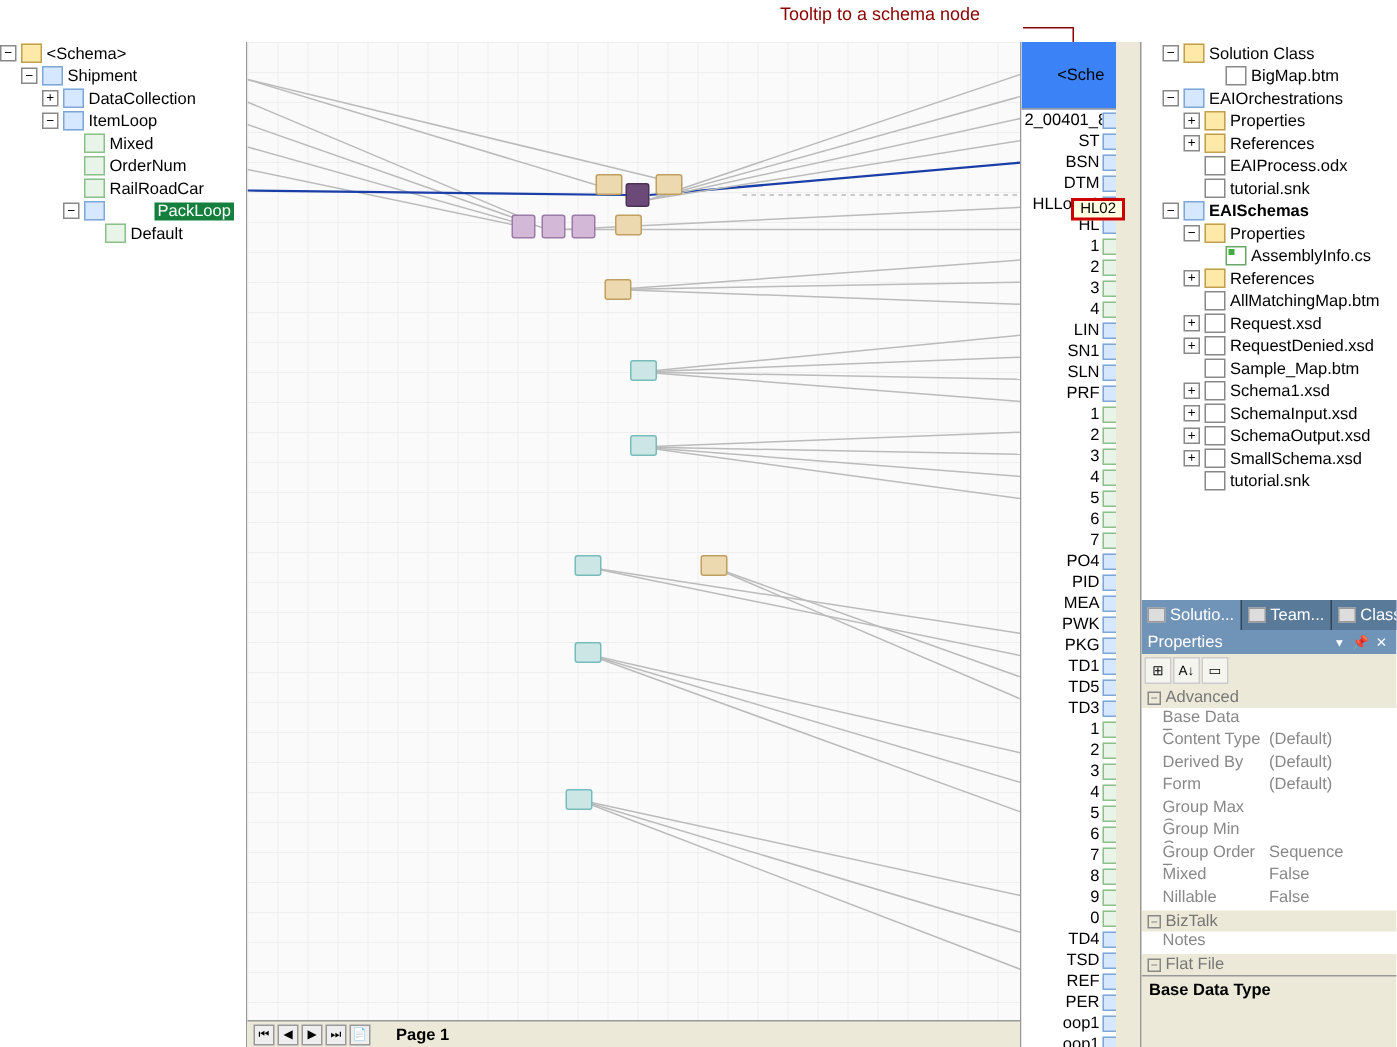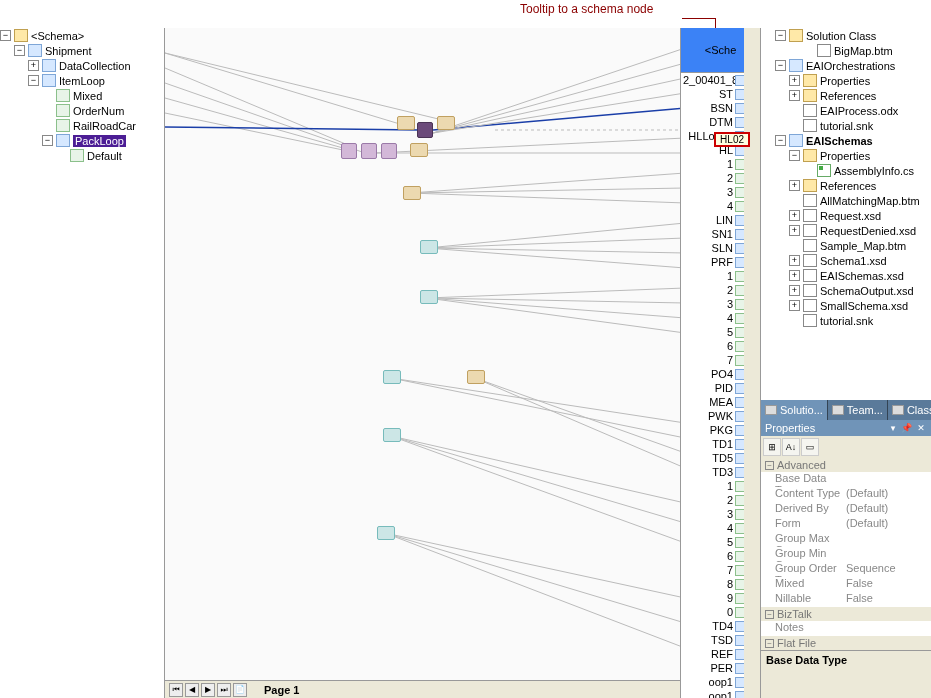--- a/index.html
+++ b/index.html
@@ -17,21 +17,21 @@
 .ticon { width: 14px; height: 13px; margin-right: 3px; display: inline-flex; align-items: center; justify-content: center; }
 .folder { background: #FFE9A8; border: 1px solid #C0A050; }
 .record { background: #D6E8FF; border: 1px solid #7EA6D7; }
 .field { background: #E8F4E8; border: 1px solid #8BC08B; }
 .file-icon { background: #fff; border: 1px solid #888; }
 .csfile { background: #fff; border: 1px solid #6a6; position: relative; }
 .csfile::after { content: ''; position: absolute; top: 1px; left: 1px; width: 4px; height: 4px; background: #4a4; }
 .indent { display: inline-block; }
 .i1 { width: 14px; } .i2 { width: 28px; } .i3 { width: 42px; } .i4 { width: 56px; }
 .tree-label { color: #000; }
-.selected { background: #4c1d95; color: #fff; padding: 0 2px; }
+.selected { background: #15803d; color: #fff; padding: 0 2px; margin-left: 30px; }
 .shape { position: absolute; width: 18px; height: 14px; background: #ecd9b0; border: 1px solid #c0a060; border-radius: 2px; }
 .shape.func { background: #d3b8d8; border-color: #9b7aa8; width: 16px; height: 16px; }
 .shape.func.dark { background: #6b4a7a; border-color: #4a3355; }
 .shape.teal { background: #cce6e6; border-color: #7bb; }
 svg.lines { position: absolute; top: 0; left: 0; width: 100%; height: 100%; pointer-events: none; }
 svg.lines line { stroke: #bbb; stroke-width: 1; }
 svg.lines line.hl { stroke: #1a3ea8; stroke-width: 1.5; }
 .pager { position: absolute; bottom: 0; left: 0; right: 0; height: 18px; background: #ece9d8; border-top: 1px solid #999; display: flex; align-items: center; padding: 0 4px; gap: 2px; }
 .pager-btn { width: 14px; height: 14px; background: #eee; border: 1px solid #999; display: inline-flex; align-items: center; justify-content: center; font-size: 8px; }
 .pager-txt { margin-left: 15px; font-weight: bold; }
@@ -534,21 +534,21 @@
       <div class="tree-node">
           <span class="indent i2"></span>
           <span class="exp">+</span>
           <span class="ticon file-icon"></span>
           <span class="tree-label">Schema1.xsd</span>
         </div>
       <div class="tree-node">
           <span class="indent i2"></span>
           <span class="exp">+</span>
           <span class="ticon file-icon"></span>
-          <span class="tree-label">EAISchemas.xsd</span>
+          <span class="tree-label">SchemaInput.xsd</span>
         </div>
       <div class="tree-node">
           <span class="indent i2"></span>
           <span class="exp">+</span>
           <span class="ticon file-icon"></span>
           <span class="tree-label">SchemaOutput.xsd</span>
         </div>
       <div class="tree-node">
           <span class="indent i2"></span>
           <span class="exp">+</span>

